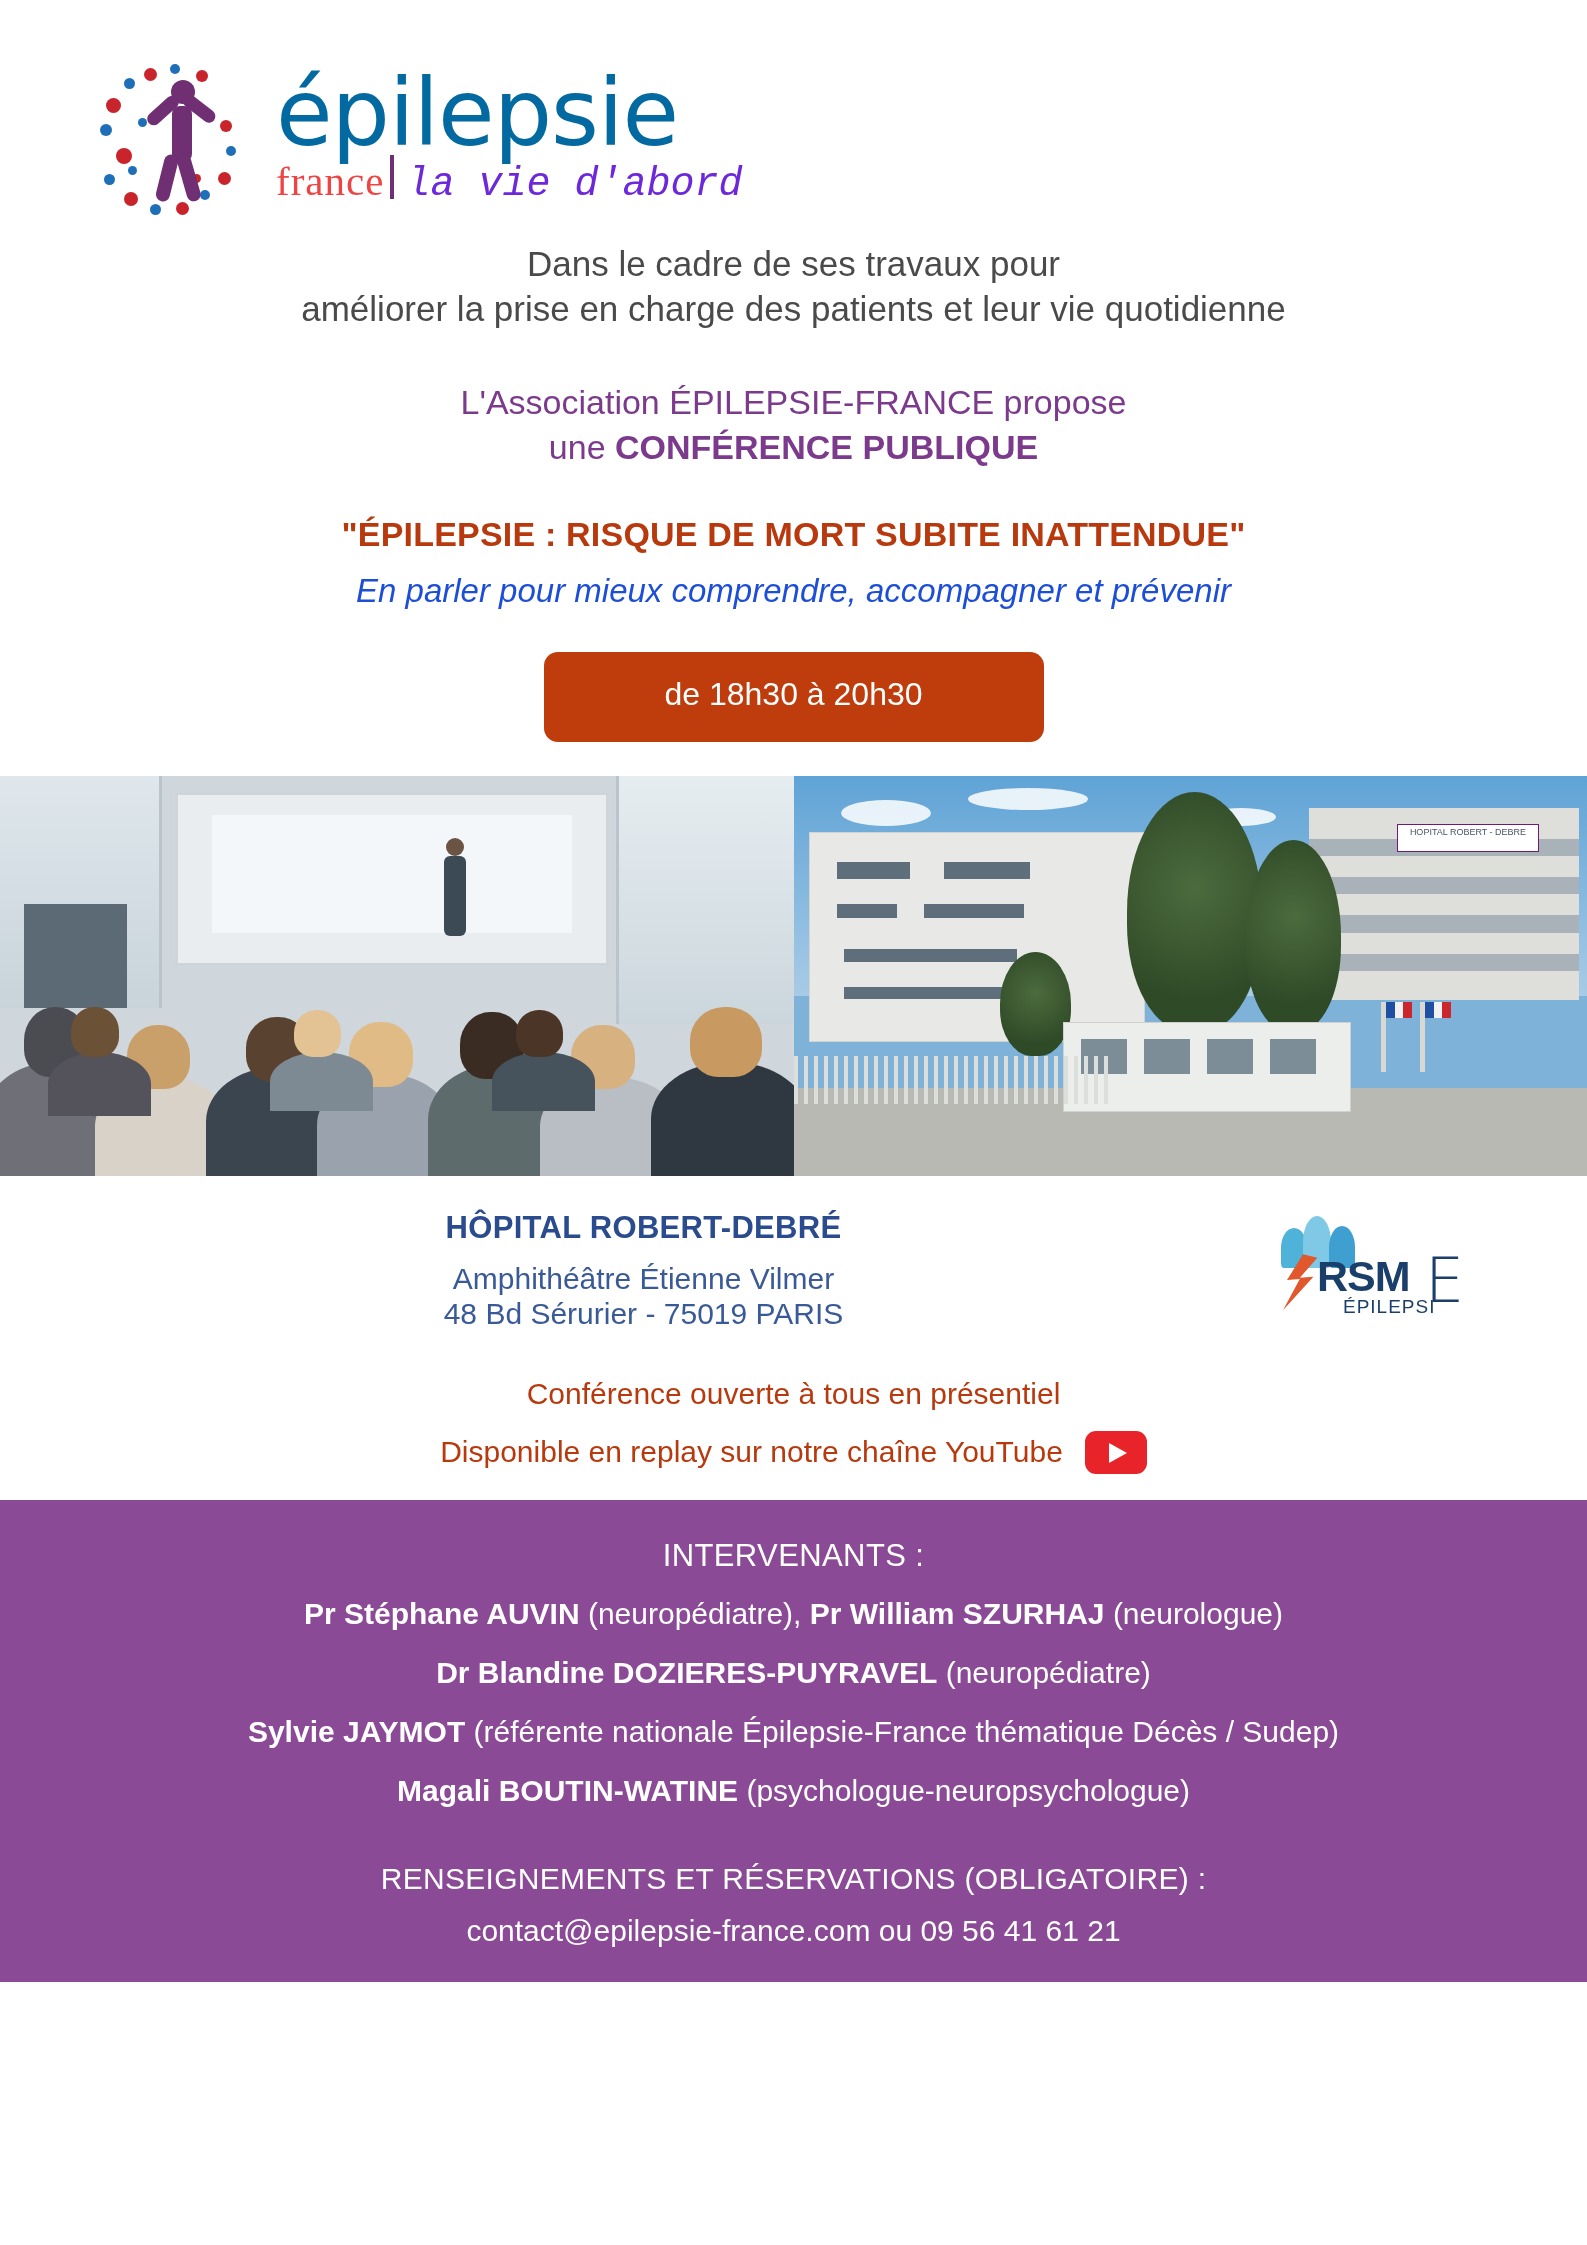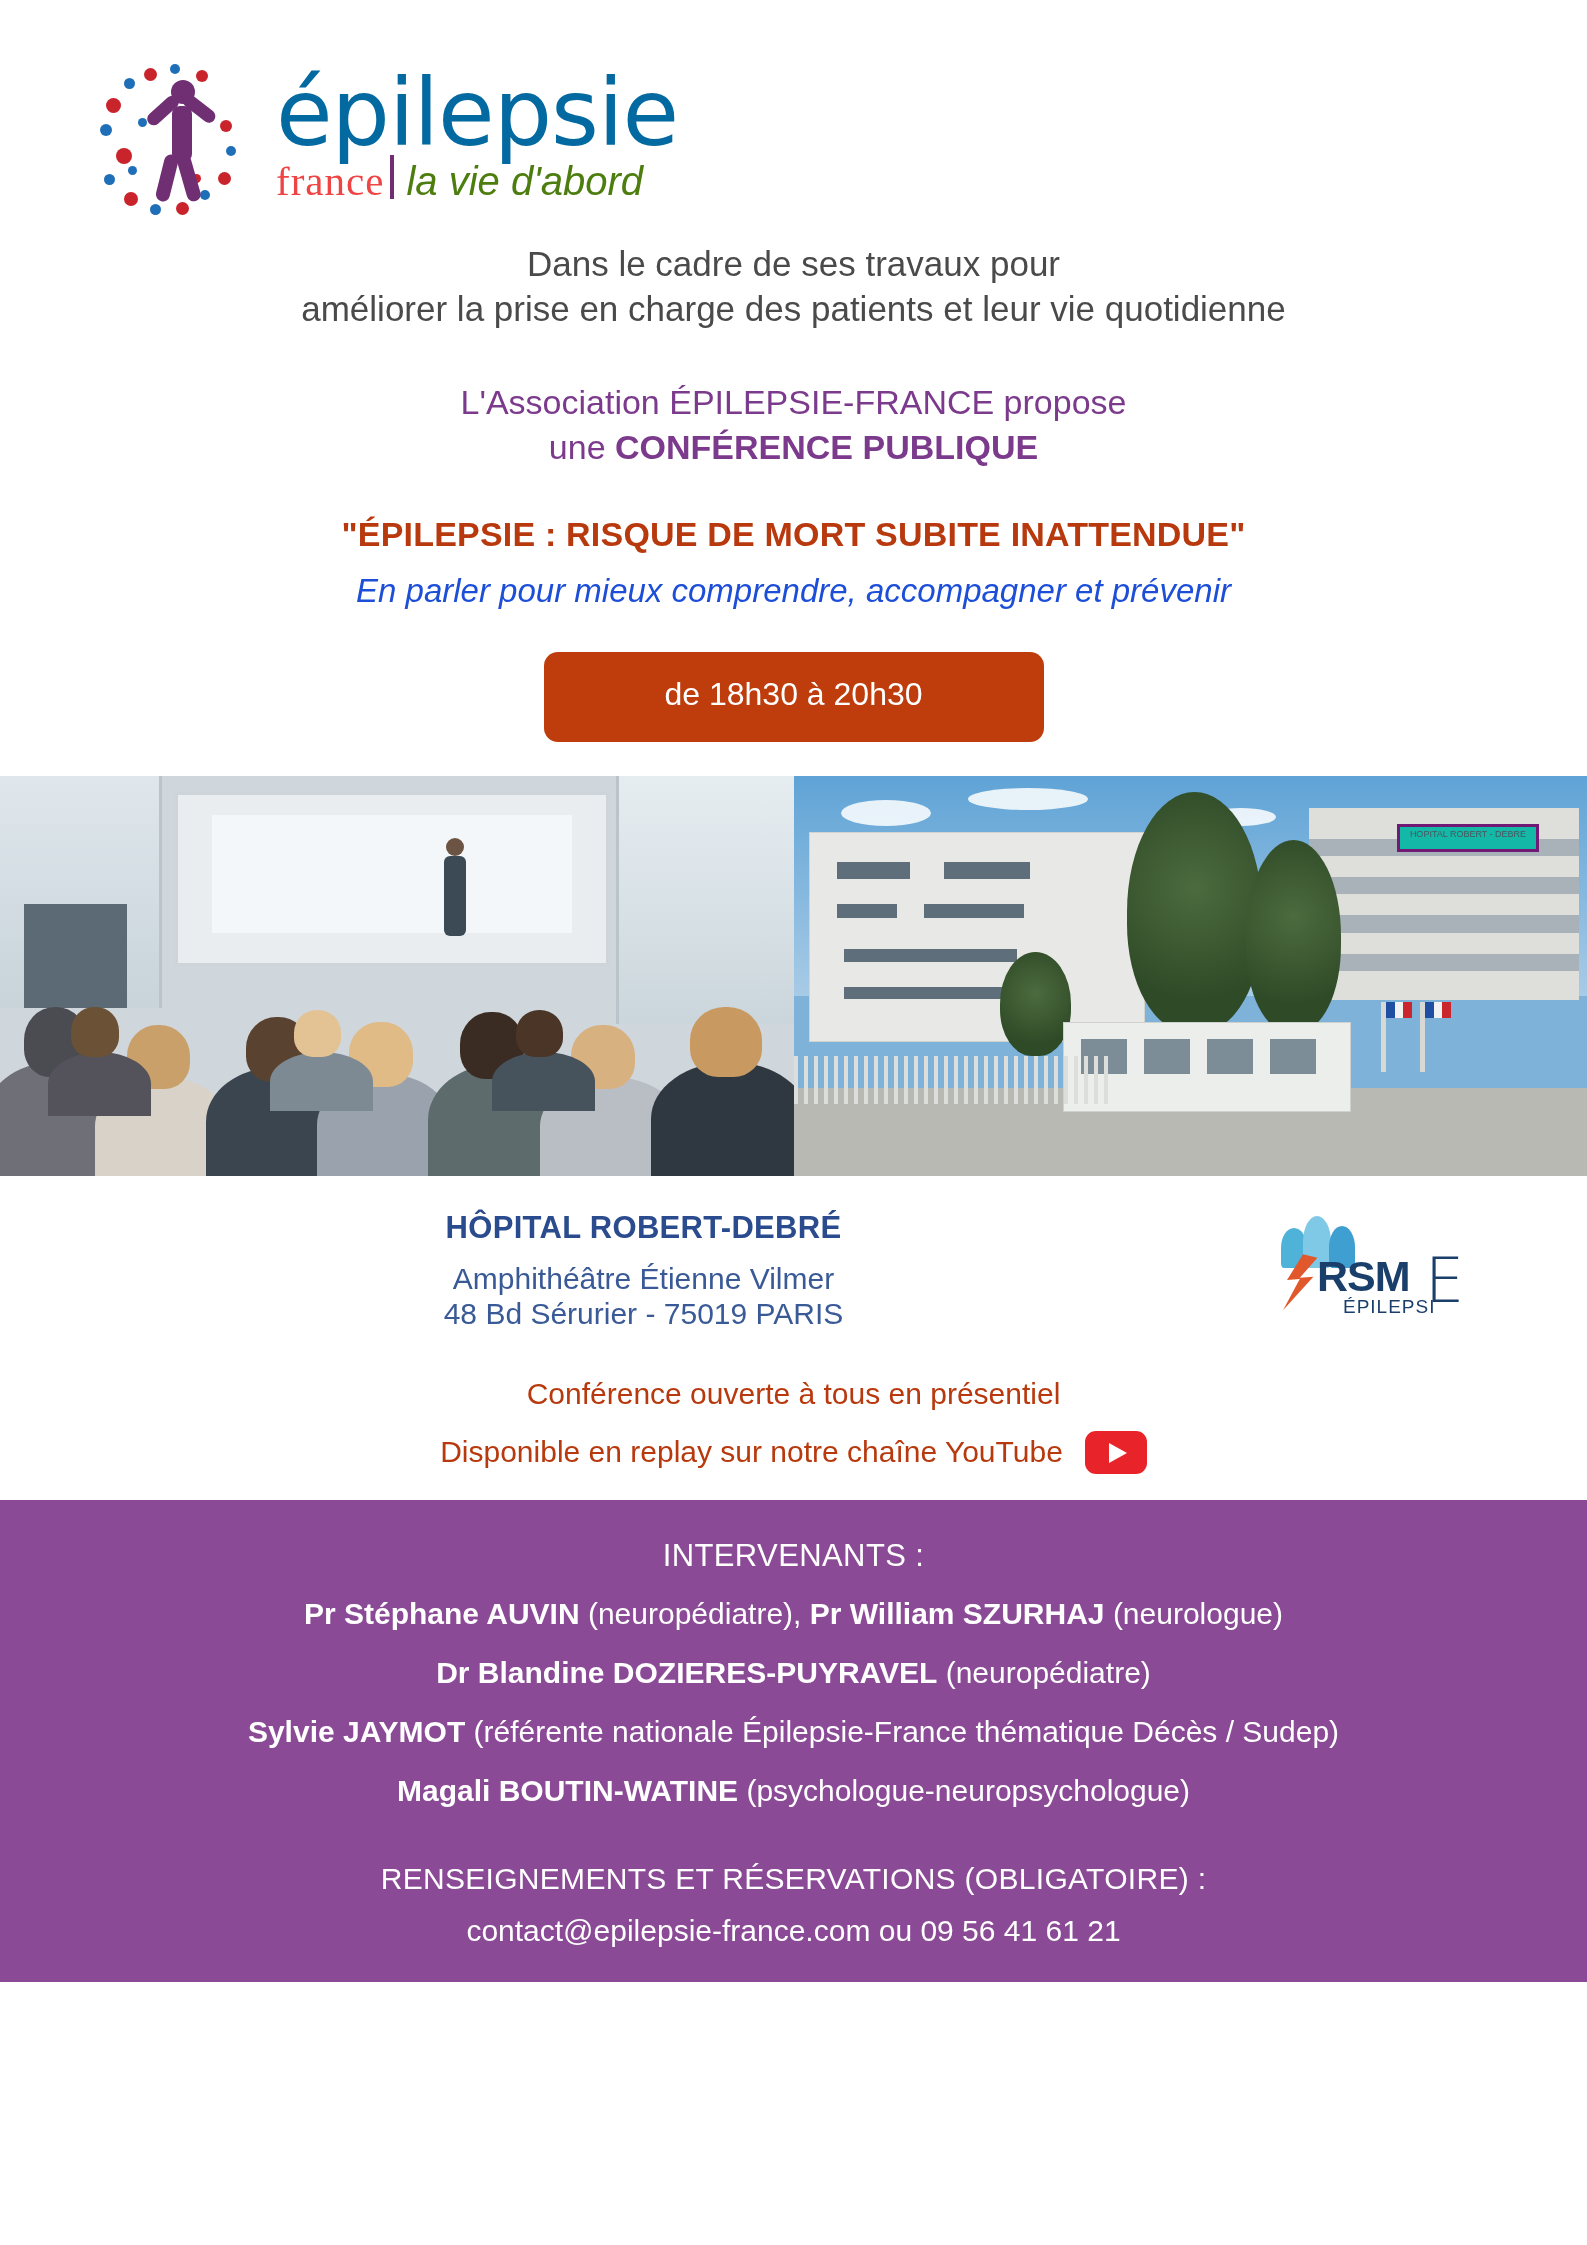--- a/index.html
+++ b/index.html
@@ -115,23 +115,23 @@
   .logo-bar {
     width: 4px;
     height: 44px;
     background: #6f2f72;
     margin: 0 12px 0 6px;
     position: relative;
     top: 4px;
   }
   .logo-slogan {
     font-size: 40px;
-    color: #4d7c0f;
+    color: #6d28d9;
     font-style: italic;
-    font-family: Liberation Sans, sans-serif;
+    font-family: Liberation Mono, monospace;
   }
 
   
   .intro {
     text-align: center;
     font-size: 35px;
     color: #4a4a4a;
     line-height: 1.28;
     margin-top: 42px;
   }
@@ -270,22 +270,22 @@
     width: 34%; height: 48%;
     background: #dedfda;
   }
   .bldg2 .band {
     position: absolute; left: 0; width: 100%; height: 9%;
     background: #a9b2b8;
   }
   .sign {
     position: absolute; right: 6%; top: 12%;
     width: 18%; height: 7%;
-    background: #14b8a6;
-    border: 3px solid #701a75;
+    background: #ffffff;
+    border: 1px solid #701a75;
     font-size: 9px;
     color: #4a5560;
     text-align: center;
     line-height: 1.15;
     padding-top: 2px;
     box-sizing: border-box;
     font-family: "Liberation Sans", sans-serif;
   }
   .tree {
     position: absolute;

